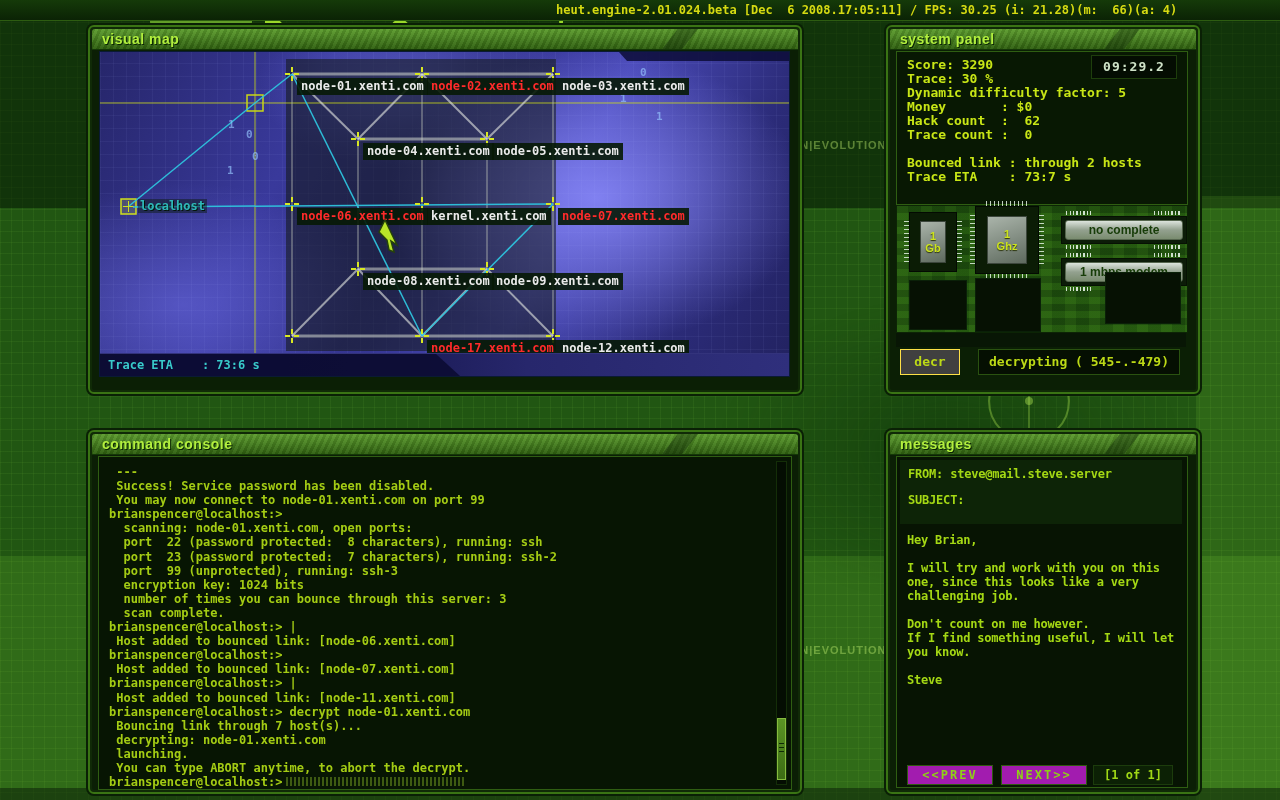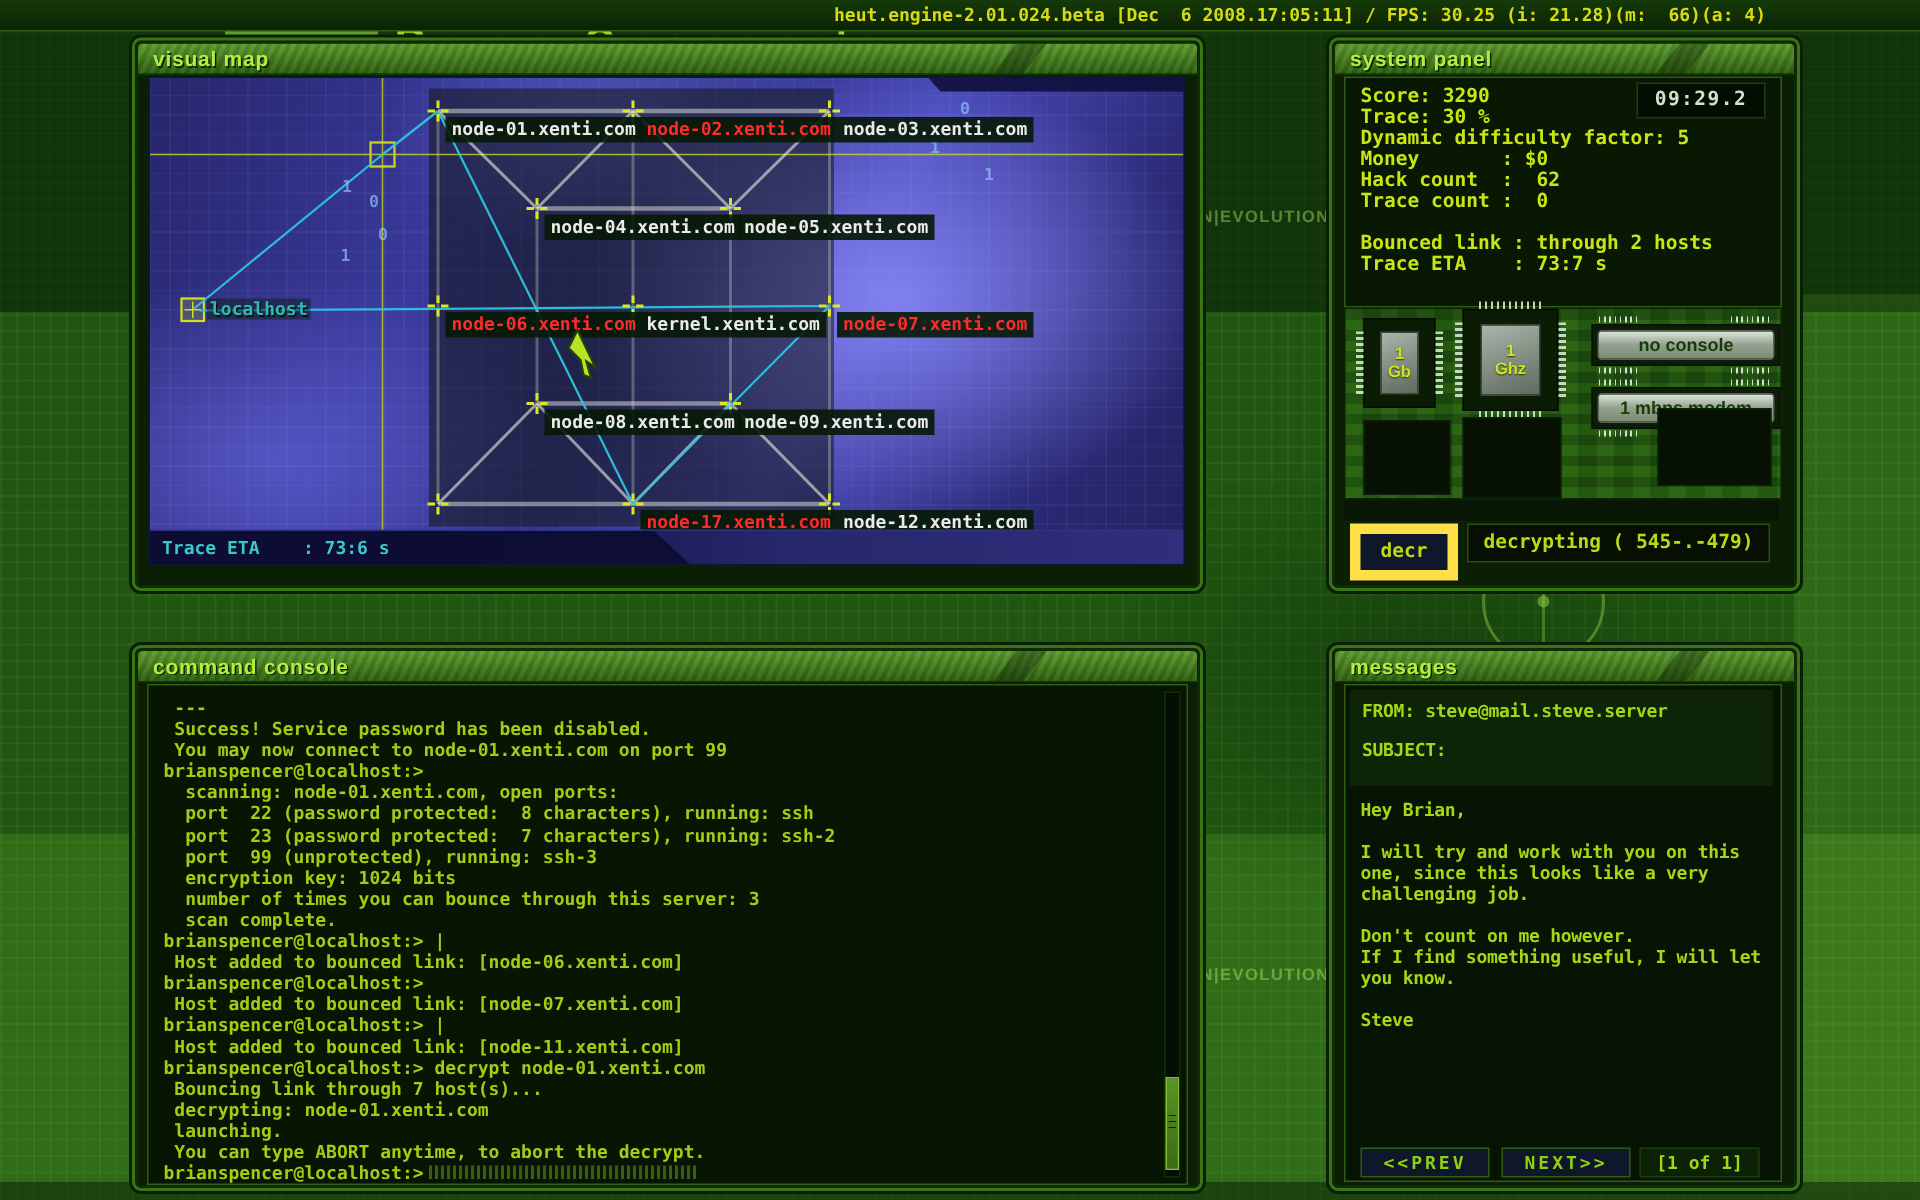--- a/index.html
+++ b/index.html
@@ -99,21 +99,21 @@
     background-image:repeating-linear-gradient(90deg, rgba(228,240,228,.9) 0 1px, transparent 1px 3.5px),
                      repeating-linear-gradient(90deg, rgba(228,240,228,.9) 0 1px, transparent 1px 3.5px);
     background-size:28px 100%,28px 100%;background-position:0 0,100% 0;background-repeat:no-repeat;}
   .hwbadge::before{top:-6px;} .hwbadge::after{bottom:-6px;}
   .hwbadge .face{height:18px;border:1px solid #55664e;border-radius:3px;
     background:linear-gradient(#dce4dc,#93a18f 50%,#7a8c70);
     font:bold 12px "Liberation Sans",sans-serif;color:#173c08;text-align:center;line-height:18px;}
   .socket{position:absolute;background:#061103;border:1px solid #0a2008;}
   .hw-bottom{position:absolute;left:8px;top:306px;width:290px;height:14px;background:#081605;}
   .task-row{position:absolute;left:8px;top:322px;width:290px;height:26px;}
-  .task-name{position:absolute;left:4px;top:0;width:58px;height:24px;background:#0f172a;border:7px solid #fde047;
+  .task-name{position:absolute;left:4px;top:0;width:58px;height:24px;background:#404040;border:1px solid #fde047;
     font:bold 13px "DejaVu Sans Mono",monospace;color:#bcd916;text-align:center;line-height:24px;}
   .task-status{position:absolute;left:82px;top:0;width:200px;height:24px;background:#050f02;border:1px solid #2a5210;
     font:bold 13px "DejaVu Sans Mono",monospace;color:#bcd916;text-align:center;line-height:24px;white-space:pre;}
 
   
   .console-box{position:absolute;left:8px;top:24px;width:692px;height:332px;background:#071503;border:1px solid #2f5e12;}
   #console-output{position:absolute;left:10px;top:8px;right:20px;}
   .cline{font:bold 12px "DejaVu Sans Mono",monospace;color:#a4cc14;white-space:pre;line-height:14.1px;height:14.1px;}
   .prompt-cursor{display:inline-block;width:180px;height:9px;margin-left:4px;vertical-align:baseline;
     background:repeating-linear-gradient(90deg, rgba(145,195,40,.40) 0 2px, transparent 2px 4px);}
@@ -124,21 +124,21 @@
     background:repeating-linear-gradient(180deg, #0e2a06 0 1px, transparent 1px 4px);}
 
   
   .msg-box{position:absolute;left:8px;top:24px;width:290px;height:330px;background:#071403;border:1px solid #2f5e12;}
   .msg-head{position:absolute;left:3px;top:3px;width:282px;height:64px;background:#0d2407;}
   .msg-line{font:bold 12px "DejaVu Sans Mono",monospace;color:#a4d814;letter-spacing:-.2px;white-space:pre;}
   .msg-from{position:absolute;left:8px;top:7px;}
   .msg-subject{position:absolute;left:8px;top:33px;}
   #message-body{position:absolute;left:10px;top:76px;}
   .mline{font:bold 12px "DejaVu Sans Mono",monospace;color:#a4d814;letter-spacing:-.2px;white-space:pre;line-height:14px;height:14px;}
-  .msg-btn{position:absolute;top:308px;height:18px;background:#0f172a;border:1px solid #2f5a12;
+  .msg-btn{position:absolute;top:308px;height:18px;background:#a21caf;border:1px solid #2f5a12;
     font:bold 12px "DejaVu Sans Mono",monospace;color:#8fd016;text-align:center;line-height:18px;letter-spacing:2px;cursor:pointer;}
   .msg-page{position:absolute;top:308px;height:18px;background:#0c2105;border:1px solid #1c3c0c;
     font:bold 12px "DejaVu Sans Mono",monospace;color:#9fd816;text-align:center;line-height:18px;}
 </style>
 </head>
 <body>
 
 <div class="stage">
 
   <div class="bgz bgz-topdark"></div>
@@ -299,21 +299,21 @@
         <span class="pins-v" style="left:-6px;"></span>
         <span class="pins-v" style="right:-6px;"></span>
         <span class="pins-h" style="top:-6px;"></span>
         <span class="pins-h" style="bottom:-6px;"></span>
         <div class="die" style="inset:9px 11px;">
           <span>1</span>
           <span>Ghz</span>
         </div>
       </div>
       <div class="hwbadge" style="left:164px;top:10px;width:118px;">
-        <div class="face">no console</div>
+        <div class="face">no complete</div>
       </div>
       <div class="hwbadge" style="left:164px;top:52px;width:118px;">
         <div class="face">1 mbps modem</div>
       </div>
       <div class="socket" style="left:12px;top:74px;width:56px;height:48px;"></div>
       <div class="socket" style="left:78px;top:72px;width:64px;height:52px;"></div>
       <div class="socket" style="left:208px;top:66px;width:74px;height:50px;"></div>
     </div>
     <div class="hw-bottom"></div>
     <div class="task-row">

